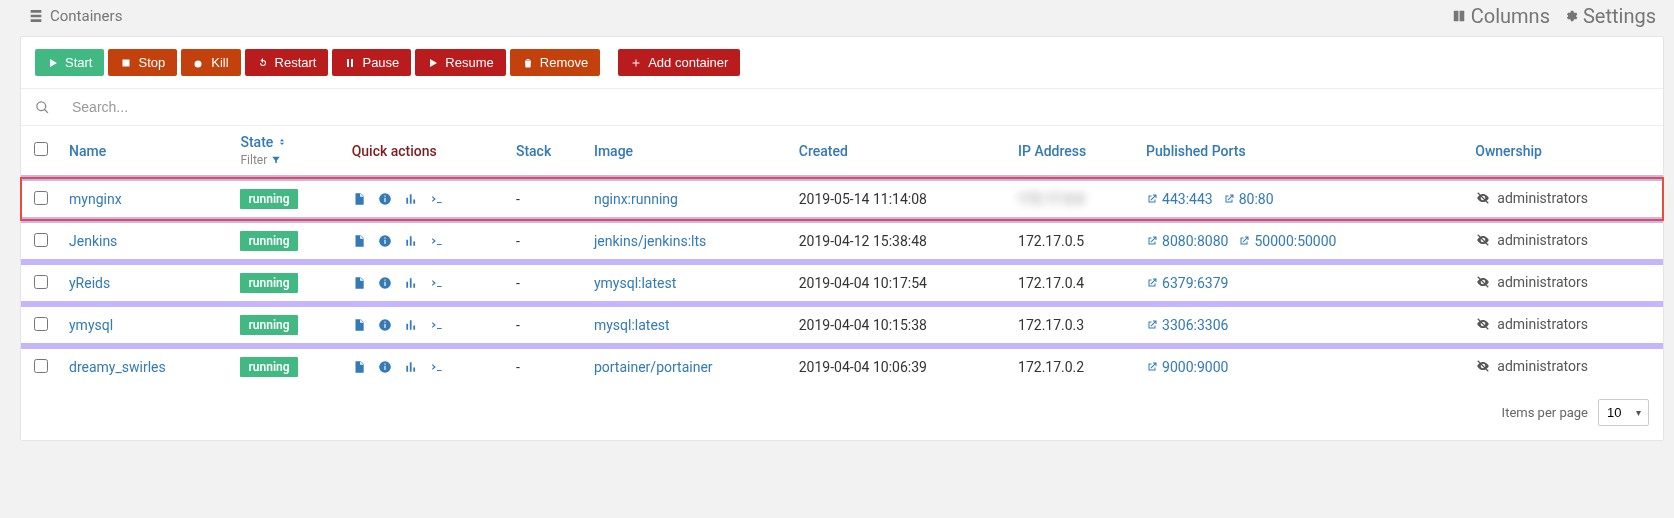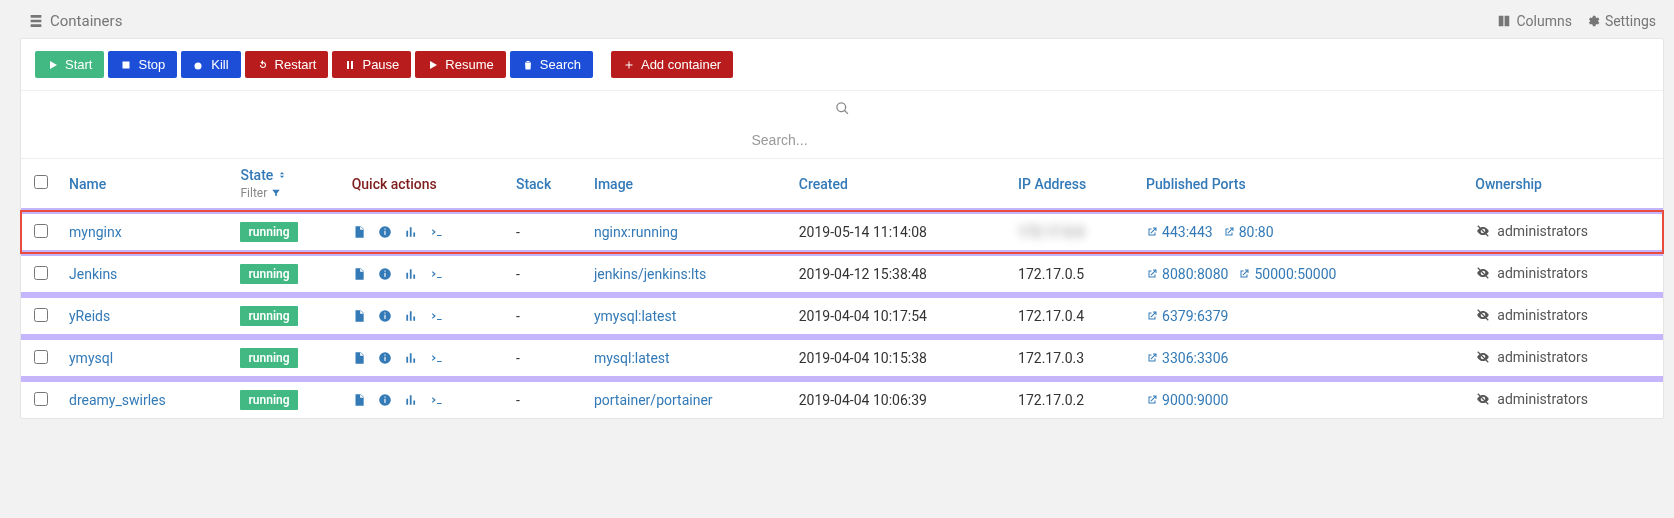--- a/index.html
+++ b/index.html
@@ -4,32 +4,32 @@
 <style>
   * { box-sizing: border-box; margin:0; padding:0; }
   body {
     font-family: -apple-system, BlinkMacSystemFont, "Segoe UI", Roboto, "Helvetica Neue", Arial, sans-serif;
     background:#f2f2f2;
     font-size:14px;
     color:#333;
   }
   .page {
     margin-left:10px;
-    padding:8px 10px;
+    padding:0 10px;
   }
   .panel-top {
     display:flex;
     align-items:center;
     justify-content:space-between;
     padding:4px 8px;
     color:#767676;
   }
   .panel-title { display:flex; align-items:center; gap:6px; font-size:15px; }
   .panel-title svg { width:16px; height:16px; fill:#767676; }
-  .columns-settings { display:flex; align-items:center; gap:14px; font-size:14px; color:#767676; }
+  .columns-settings { display:flex; align-items:center; gap:14px; font-size:20px; color:#767676; }
   .columns-settings span { display:flex; align-items:center; gap:5px; cursor:pointer; }
   .columns-settings svg { width:14px; height:14px; fill:#767676; }
 
   .panel {
     background:#fff;
     border:1px solid #e5e5e5;
     border-radius:2px;
     margin-top:4px;
   }
   .toolbar {
@@ -46,30 +46,29 @@
     color:#fff;
     border:none;
     border-radius:2px;
     padding:7px 12px;
     font-size:13px;
     cursor:pointer;
     line-height:1;
   }
   .btn svg { width:12px; height:12px; fill:#fff; }
   .btn-green { background:#42b883; }
-  .btn-red   { background:#1d4ed8;text-align:center; }
+  .btn-red   { background:#c2410c;text-align:center; }
   .btn-blue  { background:#b91c1c; }
 
   .search-row {
     display:flex;
     align-items:center;
     padding:10px 14px;
-    gap:16px;
+    gap:22px;
     border-bottom:1px solid #eee;
-    flex-direction:column;
   }
   .search-row svg { width:15px; height:15px; fill:#888; }
   .search-row input {
     border:none;
     outline:none;
     flex:1;
     font-size:14px;
     color:#555;
   }
   .search-row input::placeholder { color:#999; }
@@ -207,21 +206,21 @@
       <button class="btn btn-blue">
         <svg viewBox="0 0 24 24">
             <path d="M6 4l14 8-14 8z"></path>
           </svg>
         <span>Resume</span>
       </button>
       <button class="btn btn-red">
         <svg viewBox="0 0 24 24">
             <path d="M6 7h12l-1 14H7zM9 4h6v2H9z"></path>
           </svg>
-        <span>Search</span>
+        <span>Remove</span>
       </button>
       <span style="width:10px"></span>
       <button class="btn btn-blue">
         <svg viewBox="0 0 24 24">
             <path d="M11 5h2v14h-2zM5 11h14v2H5z"></path>
           </svg>
         <span>Add container</span>
       </button>
     </div>
 
@@ -469,14 +468,22 @@
                   <path d="M14 3h7v7h-2V6.4L10.4 15 9 13.6 17.6 5H14zM5 5h6v2H7v10h10v-4h2v6H5z"></path>
                 </svg> 9000:9000</span></td>
             <td><span class="owner"><svg viewBox="0 0 24 24">
                   <path d="M12 5c-5 0-9 4.5-10 7 1 2.5 5 7 10 7s9-4.5 10-7c-1-2.5-5-7-10-7zm0 11a4 4 0 1 1 0-8 4 4 0 0 1 0 8z"></path>
                   <path d="M3 3l18 18" stroke="#555" stroke-width="2"></path>
                 </svg> administrators</span></td>
           </tr>
         </tbody>
     </table>
 
+    <div class="footer">
+      <span>Items per page</span>
+      <div class="select-wrap">
+        <select>
+          <option>10</option>
+        </select>
+      </div>
+    </div>
   </div>
 </div>
 
 </body></html>

